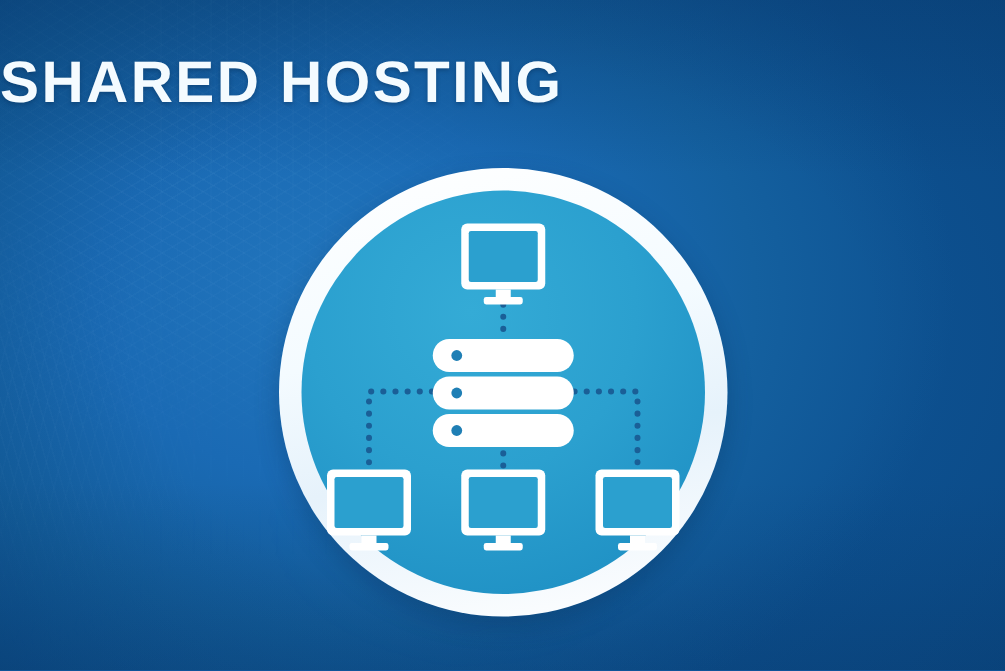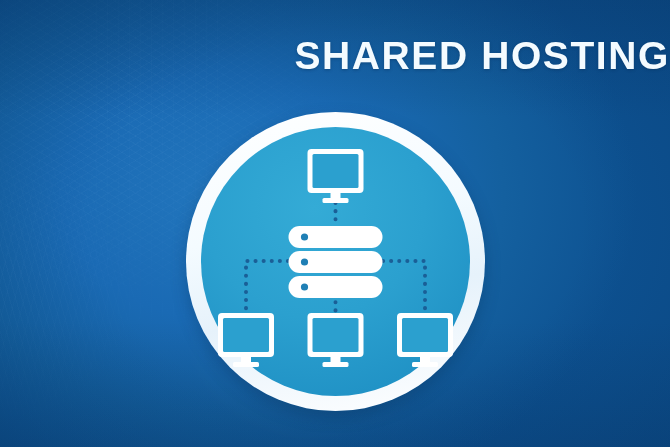--- a/index.html
+++ b/index.html
@@ -103,21 +103,21 @@
     background: linear-gradient(102deg, rgba(190,225,250,0.00) 0%, rgba(190,225,250,0.16) 40%, rgba(190,225,250,0.00) 72%);
     -webkit-mask-image: radial-gradient(ellipse 75% 90% at 45% 30%, #000 0%, rgba(0,0,0,0) 80%);
             mask-image: radial-gradient(ellipse 75% 90% at 45% 30%, #000 0%, rgba(0,0,0,0) 80%);
   }
 
   
   .title {
     position: absolute;
     left: 0; right: 0;
     top: 34px;
-    text-align: right;
+    text-align: left;
     font-size: 39px;
     font-weight: bold;
     letter-spacing: 1.6px;
     color: #f4fbff;
     text-shadow: 0 1px 3px rgba(6,46,88,0.45);
     white-space: nowrap;
   }
 
   
   .circle-wrap {

